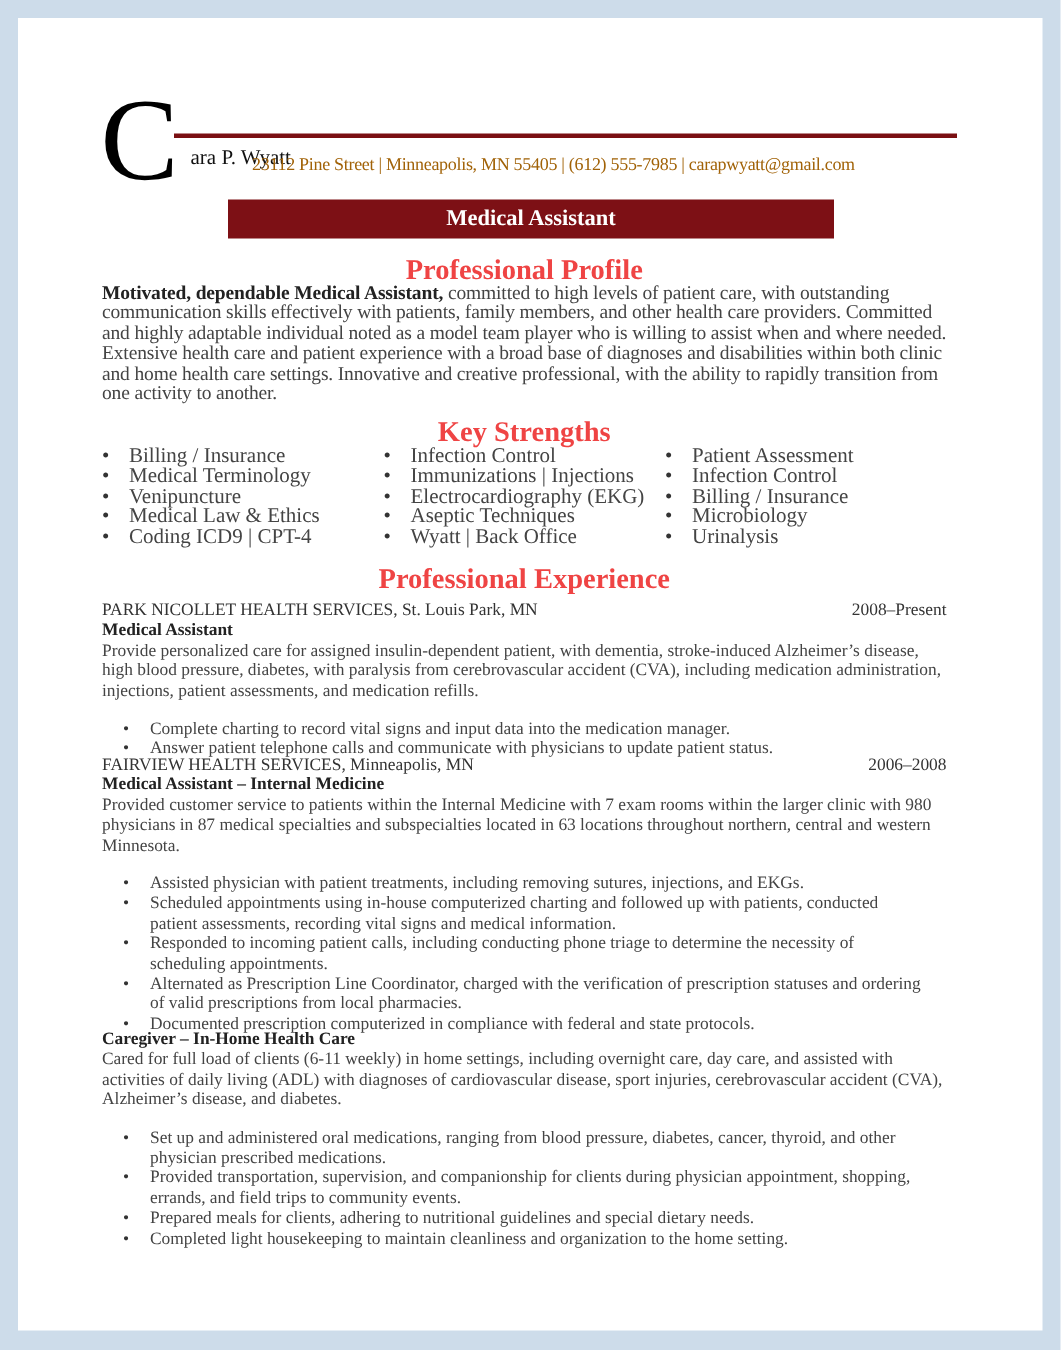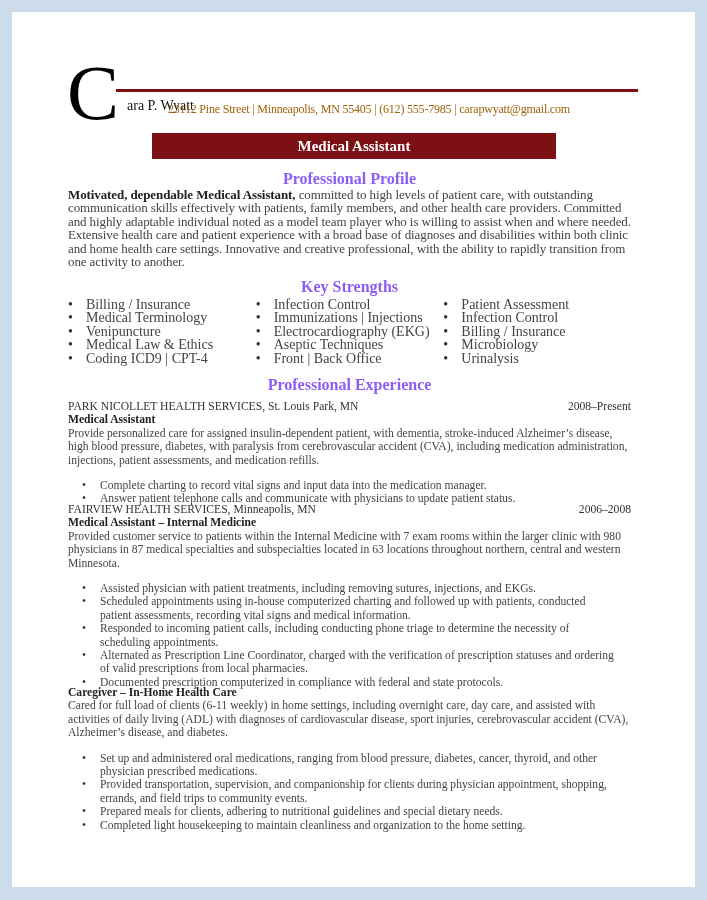--- a/index.html
+++ b/index.html
@@ -25,21 +25,21 @@
   .contact {
     position: absolute; left: 156px; top: 90px; font-size: 12px; color: #a16207;
     letter-spacing: -0.2px;
   }
   .banner {
     position: absolute; left: 140px; top: 121px; width: 404px; height: 26px; background: #7d1015;
     color: #fff; font-weight: bold; font-size: 15px; text-align: center; line-height: 26px;
   }
   .sec-title {
     position: absolute; left: 56px; width: 563px; text-align: center; font-weight: bold;
-    font-size: 16px; color: #8b5cf6;
+    font-size: 19px; color: #ef4444;
   }
   .para {
     position: absolute; left: 56px; width: 563px; font-size: 13px; line-height: 13.4px;
     color: #444; letter-spacing: -0.1px;
   }
   .para b { color: #222; }
   .ks-grid {
     position: absolute; left: 56px; top: 286px; width: 563px; display: flex;
     font-size: 14px; line-height: 13.4px; color: #444;
   }
@@ -74,21 +74,21 @@
       <li>Medical Terminology</li>
       <li>Venipuncture</li>
       <li>Medical Law &amp; Ethics</li>
       <li>Coding ICD9 | CPT-4</li>
     </ul>
     <ul class="ks-col">
       <li>Infection Control</li>
       <li>Immunizations | Injections</li>
       <li>Electrocardiography (EKG)</li>
       <li>Aseptic Techniques</li>
-      <li>Front | Back Office</li>
+      <li>Wyatt | Back Office</li>
     </ul>
     <ul class="ks-col">
       <li>Patient Assessment</li>
       <li>Infection Control</li>
       <li>Billing / Insurance</li>
       <li>Microbiology</li>
       <li>Urinalysis</li>
     </ul>
   </div>
 

